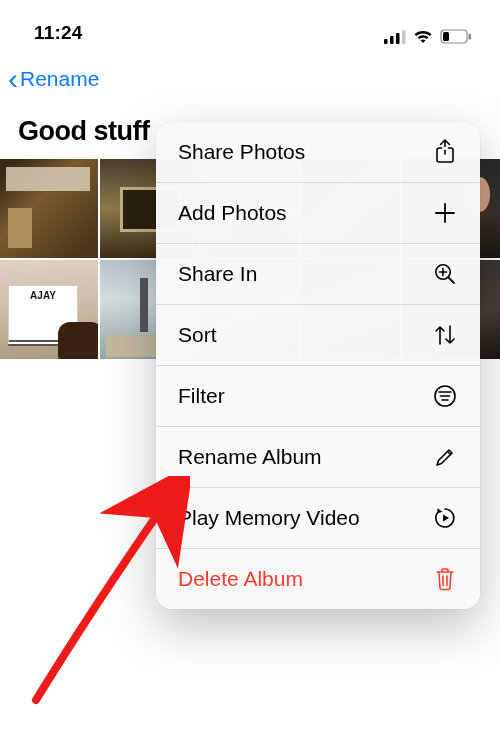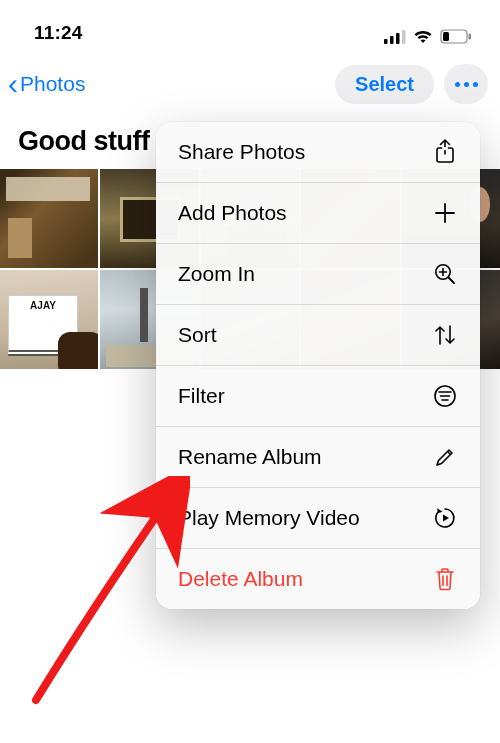--- a/index.html
+++ b/index.html
@@ -166,31 +166,21 @@
       <rect x="1" y="1" width="26" height="13" rx="3.5" fill="none" stroke="#8a8a8e" stroke-width="1.2"></rect>
       <rect x="3" y="3" width="6" height="9" rx="1.6" fill="#000"></rect>
       <rect x="28.5" y="4.5" width="2.5" height="6" rx="1.2" fill="#8a8a8e"></rect>
     </svg>
   </div>
 </div>
 
 <div class="nav-bar">
   <div class="nav-back">
     <span class="chev">‹</span>
-    <span>Photos</span>
-  </div>
-  <div class="nav-right">
-    <div class="select-pill">Select</div>
-    <div class="more-pill">
-      <div class="dots">
-          <span></span>
-          <span></span>
-          <span></span>
-        </div>
-    </div>
+    <span>Rename</span>
   </div>
 </div>
 
 <div class="album-title">Good stuff</div>
 
 <div class="photo-grid">
   <div class="photo p1"></div>
   <div class="photo p2"></div>
   <div class="photo p3"></div>
   <div class="photo p4"></div>
@@ -215,21 +205,21 @@
   </div>
   <div class="menu-item">
     <span>Add Photos</span>
     <span class="menu-icon">
       <svg width="22" height="22" viewBox="0 0 22 22">
           <path d="M11 2 V20 M2 11 H20" stroke="#000" stroke-width="1.8" stroke-linecap="round"></path>
         </svg>
     </span>
   </div>
   <div class="menu-item">
-    <span>Zoom In</span>
+    <span>Share In</span>
     <span class="menu-icon">
       <svg width="24" height="24" viewBox="0 0 24 24">
           <circle cx="10" cy="10" r="7.2" stroke="#000" stroke-width="1.6" fill="none"></circle>
           <path d="M15.5 15.5 L21 21" stroke="#000" stroke-width="1.8" stroke-linecap="round"></path>
           <path d="M10 6.5 V13.5 M6.5 10 H13.5" stroke="#000" stroke-width="1.6" stroke-linecap="round"></path>
         </svg>
     </span>
   </div>
   <div class="menu-item">
     <span>Sort</span>

